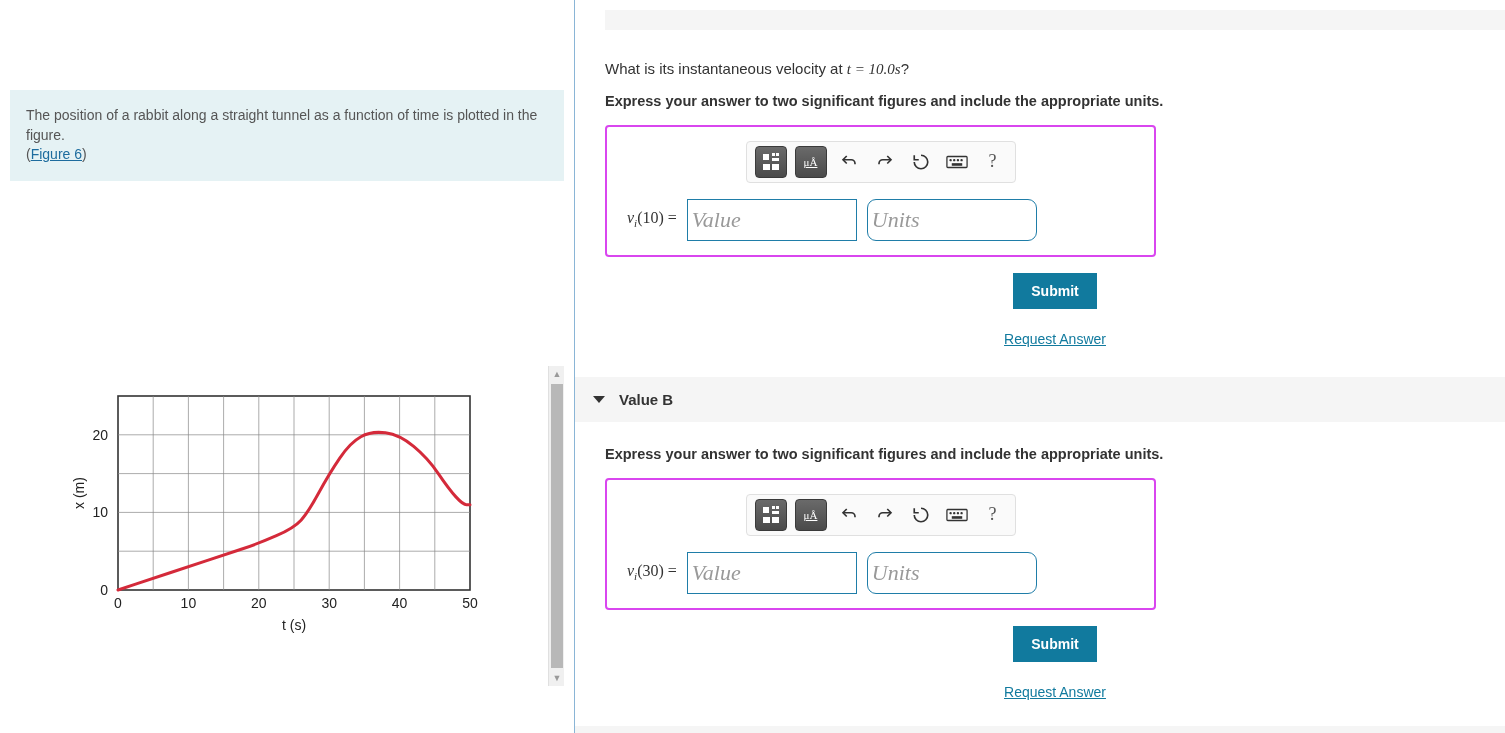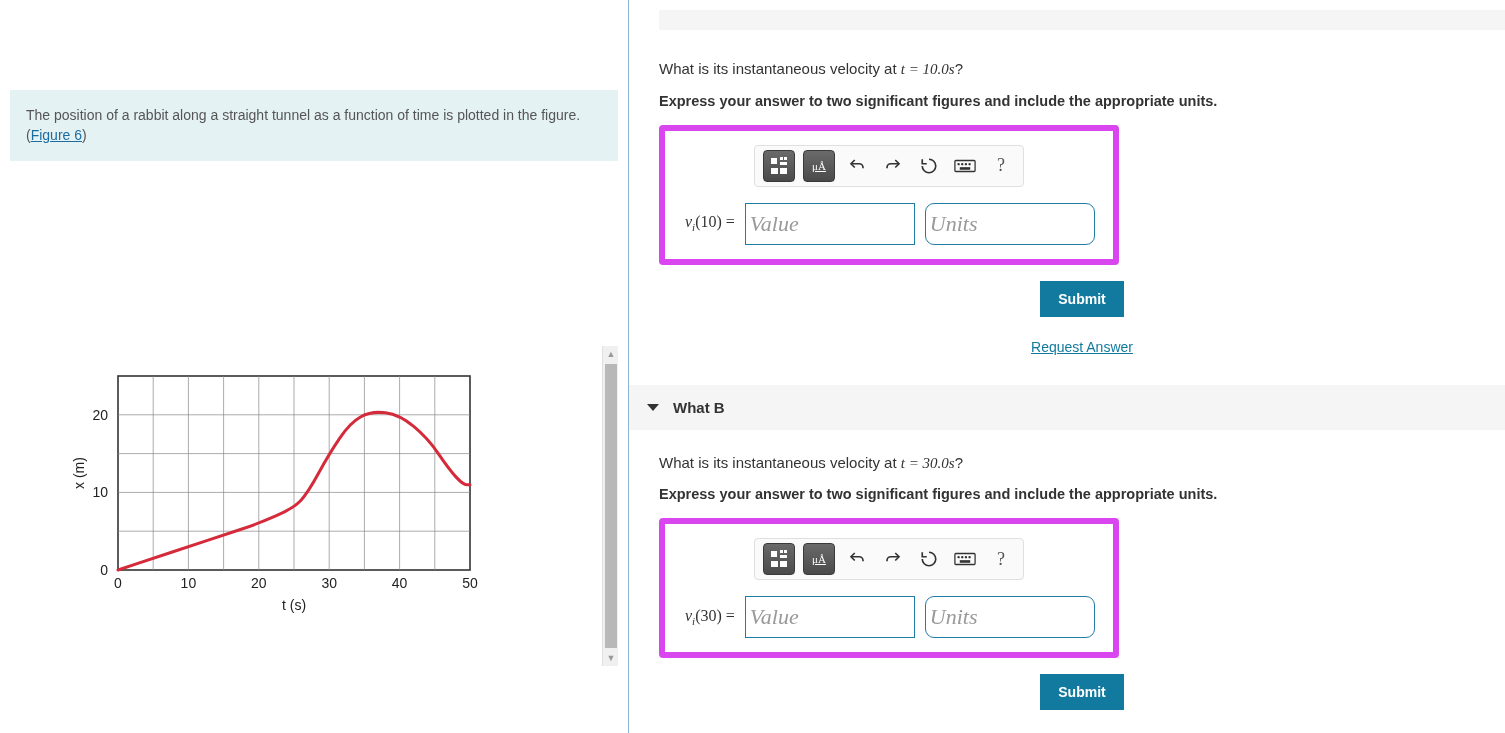--- a/index.html
+++ b/index.html
@@ -9,21 +9,21 @@
     font-size: 14px;
     color: #333;
     background: #fff;
   }
   .container {
     display: flex;
     width: 1505px;
     height: 733px;
   }
   .left-col {
-    width: 629px;
+    width: 575px;
     border-right: 1px solid #8ab5d6;
     padding: 0;
     position: relative;
   }
   .right-col {
     flex: 1;
     padding: 0 0 0 30px;
     overflow: hidden;
   }
   .problem-box {
@@ -101,24 +101,24 @@
   .gray-strip {
     height: 20px;
     background: #f5f5f5;
     margin: 10px 0 30px 0;
   }
   .question-block { margin: 0 0 20px 0; }
   .q-text { margin: 0 0 10px 0; font-size: 15px; color: #333; }
   .q-text .math-t { font-style: italic; font-family: "Times New Roman", serif; }
   .q-bold { font-weight: bold; font-size: 14.5px; margin-bottom: 16px; }
   .answer-card {
-    border: 6px solid #d946ef;
+    border: 2px solid #d946ef;
     border-radius: 4px;
     padding: 14px 14px 14px 14px;
-    width: 460px;
+    width: 551px;
     position: relative;
   }
   .toolbar-row {
     display: flex;
     justify-content: center;
     margin-bottom: 16px;
   }
   .toolbar {
     border: 1px solid #e0e0e0;
     background: #fafafa;
@@ -331,27 +331,24 @@
       </div>
 
       <div class="action-row">
         <button class="submit-btn">Submit</button>
         <span class="request-link">Request Answer</span>
       </div>
     </div>
 
     <div class="part-header">
       <span class="caret-down"></span>
-      <span>What B</span>
+      <span>Value B</span>
     </div>
 
     <div class="question-block">
-      <p class="q-text">
-        <span>What is its instantaneous velocity at </span><span class="math-t">t</span><span class="math-t"> = 30.0s</span><span>?</span>
-      </p>
       <p class="q-bold">Express your answer to two significant figures and include the appropriate units.</p>
 
       <div class="answer-card">
         <div class="toolbar-row">
           <div class="toolbar">
             <div class="t-btn t-btn-dark">
               <svg width="18" height="18" viewBox="0 0 18 18">
                   <rect x="1" y="1" width="6" height="6" fill="#fff"></rect>
                   <rect x="10" y="0" width="3" height="3" fill="#fff"></rect>
                   <rect x="14" y="0" width="3" height="3" fill="#fff"></rect>

